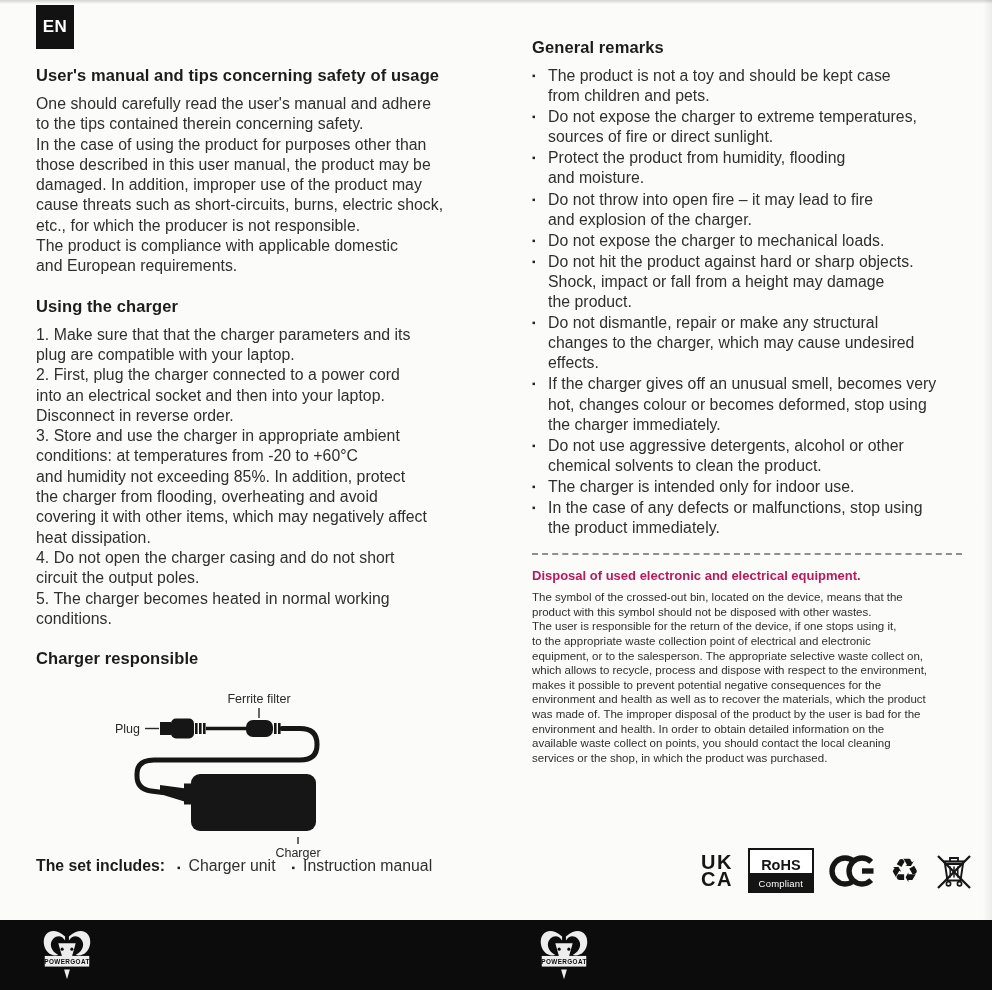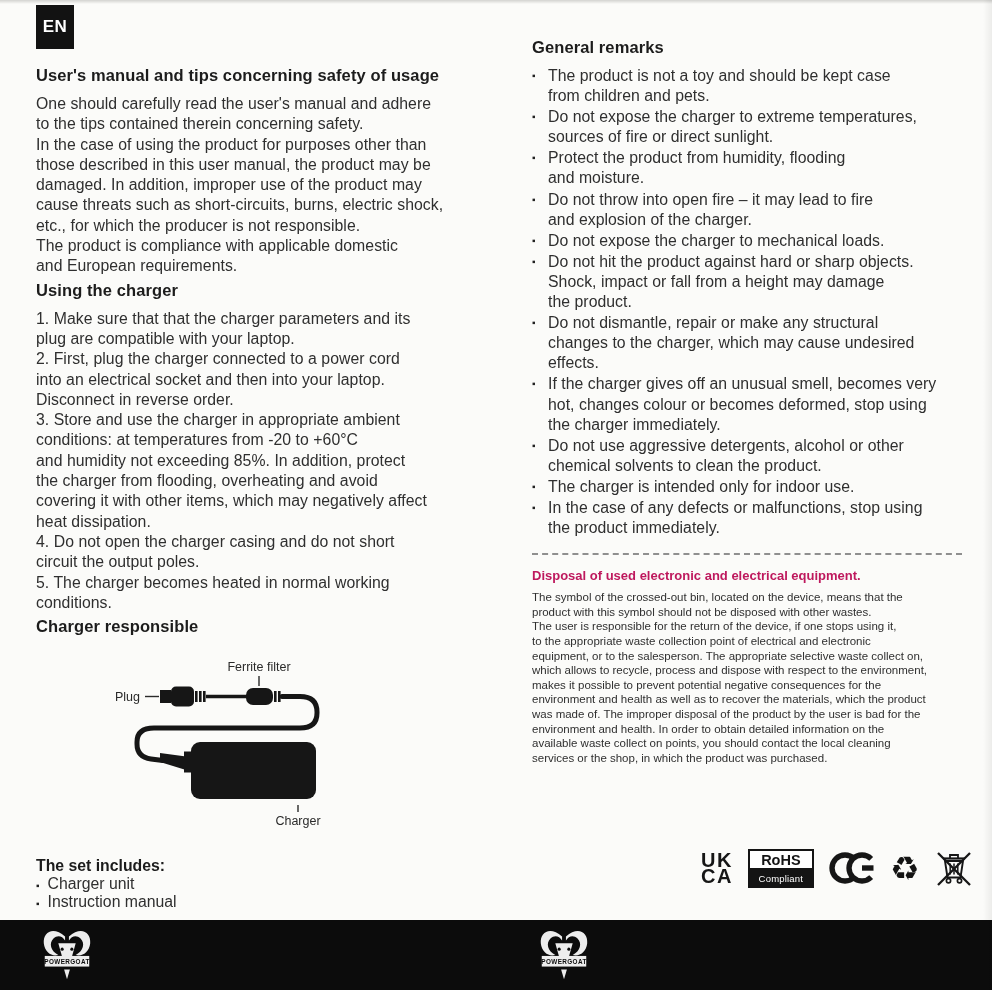--- a/index.html
+++ b/index.html
@@ -20,37 +20,37 @@
   .en-badge{
     position:absolute;left:36px;top:5px;width:38px;height:44px;background:#121212;
     color:#fff;font-weight:bold;font-size:17px;display:flex;align-items:center;justify-content:center;
     letter-spacing:.5px;
   }
   .col{position:absolute;}
   .col-left{left:36px;top:66px;width:446px;}
   .col-right{left:532px;top:38px;width:434px;}
   .sec-title{font-size:16.5px;font-weight:bold;color:#1c1c1c;margin:0 0 9px 0;letter-spacing:.1px;}
   .body-text{font-size:15.8px;line-height:20.3px;margin:0;white-space:pre-line;letter-spacing:.04px;}
-  .mt{margin-top:4px;}
+  .mt{margin-top:20px;}
   .bullets{margin:7px 0 0 0;padding:0;list-style:none;}
   .bullets li{display:flex;margin:0 0 1px 0;}
   .bullets .bl{flex:0 0 16px;width:16px;font-size:10px;line-height:20.1px;color:#222;}
   .bullets .tx{white-space:pre-line;font-size:15.8px;line-height:20.1px;letter-spacing:.04px;}
   .divider{border:none;border-top:2px dashed #8f8f8f;margin:15px 4px 13px 0;}
   .disposal-title{font-size:13px;font-weight:bold;color:#be185d;margin:0 0 7px 0;}
   .disposal-body{font-size:11.5px;line-height:14.6px;white-space:pre-line;margin:0;}
   .diagram{margin:10px 0 0 24px;display:block;}
-  .set-row{position:absolute;left:36px;top:857px;display:flex;align-items:flex-start;font-size:15.8px;flex-direction:column;}
+  .set-row{position:absolute;left:36px;top:857px;display:flex;align-items:flex-end;font-size:15.8px;}
   .set-row .lbl{font-weight:bold;color:#1c1c1c;margin-right:12px;}
   .set-row .itm{display:flex;align-items:baseline;margin-right:16px;}
   .set-row .bl{font-size:10px;margin-right:8px;color:#222;}
   .marks{position:absolute;left:701px;top:848px;display:flex;align-items:center;gap:15px;color:#161616;}
   .ukca{font-weight:bold;font-size:20px;line-height:16.5px;letter-spacing:1.5px;text-align:left;}
   .rohs{border:2.5px solid #141414;width:62px;text-align:center;background:#fff;}
-  .rohs-top{font-size:14.5px;font-weight:bold;color:#141414;padding:1px 0 0;}
+  .rohs-top{font-size:14.5px;font-weight:bold;color:#141414;padding:7px 0 0;}
   .rohs-bottom{background:#141414;color:#fff;font-size:9.5px;padding:5px 0 2px;letter-spacing:.2px;}
   .recycle{font-family:"DejaVu Sans",sans-serif;font-size:33px;line-height:33px;color:#141414;}
   .footer{position:absolute;left:0;top:920px;width:992px;height:70px;background:#0c0c0c;}
   .goat{position:absolute;top:3px;}
   .goat-1{left:38px;}
   .goat-2{left:535px;}
   svg text{font-family:"Liberation Sans",sans-serif;}
 </style>
 </head>
 <body>

